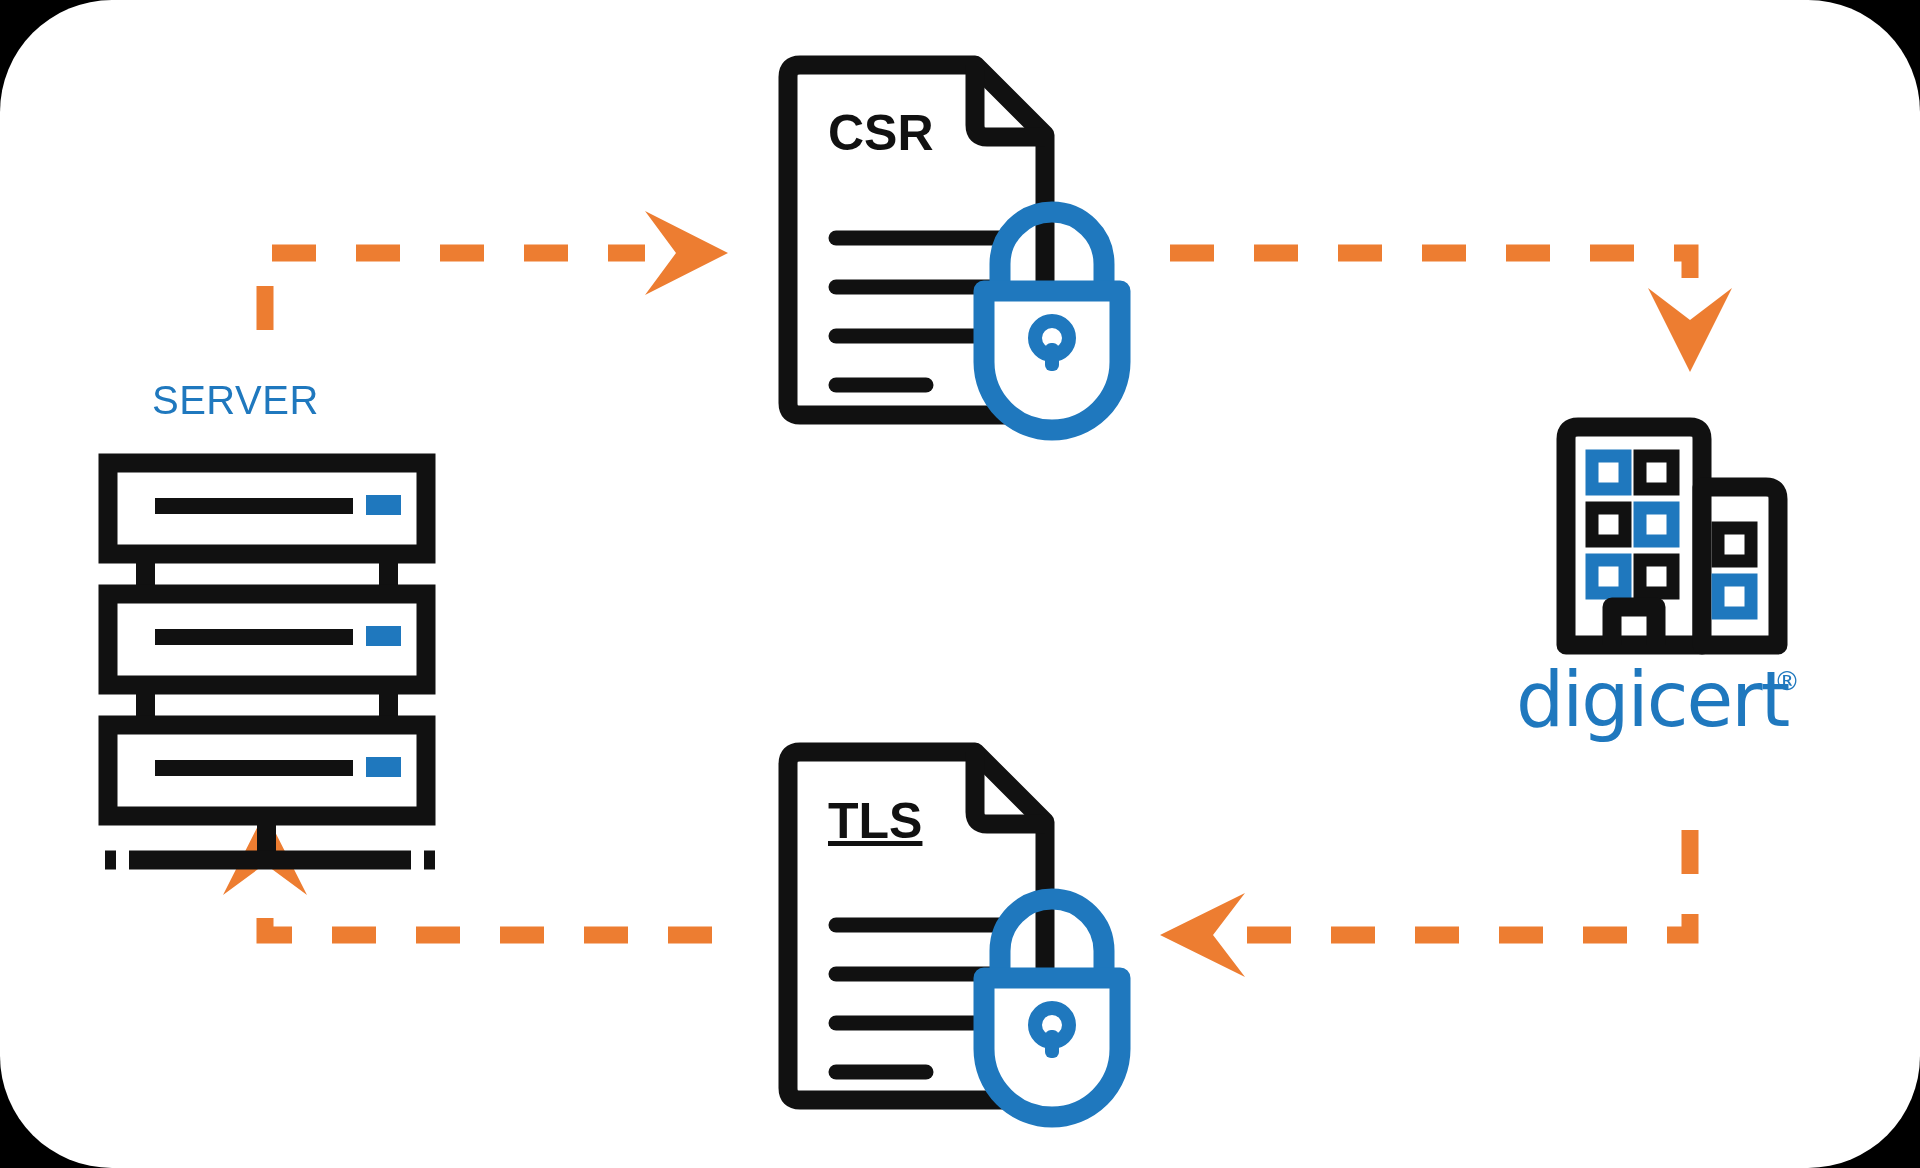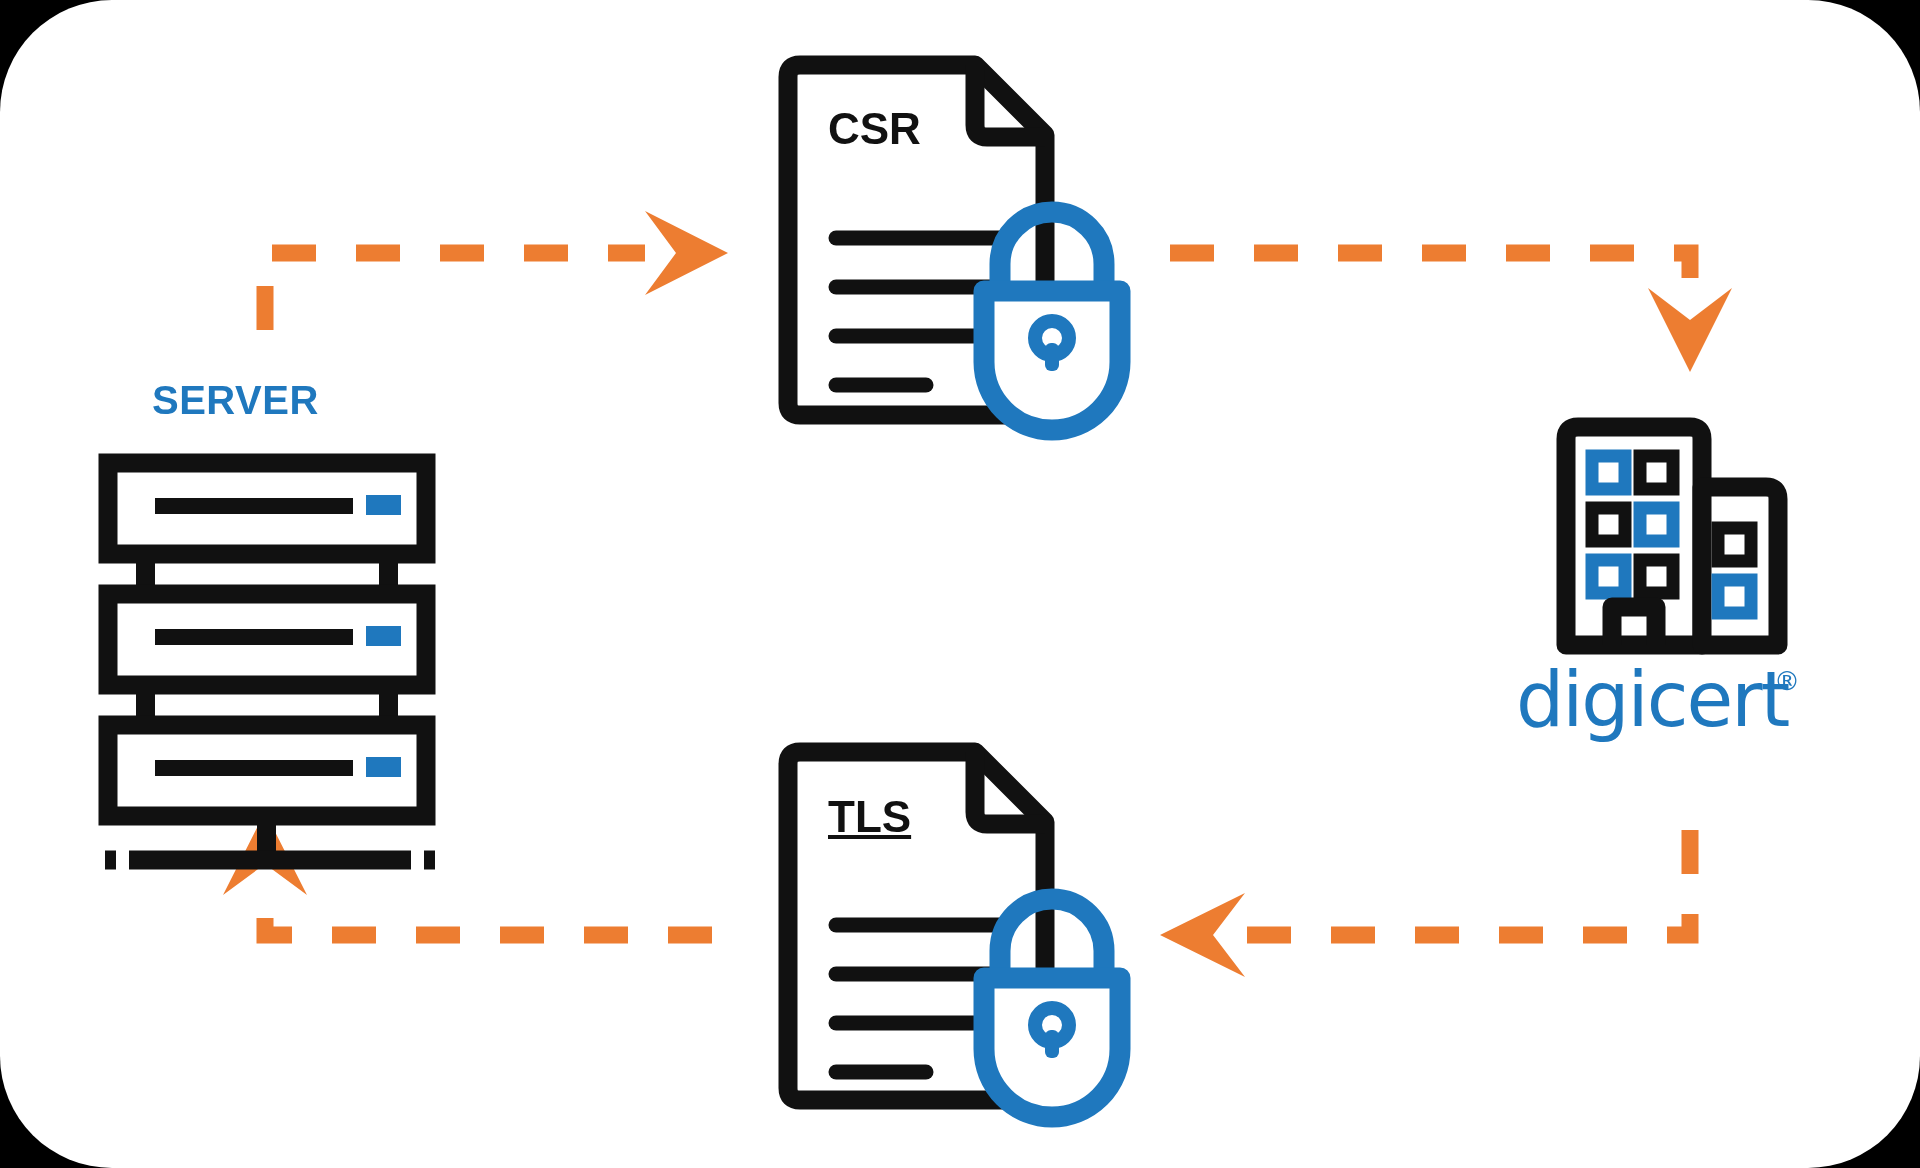--- a/index.html
+++ b/index.html
@@ -29,34 +29,34 @@
   }
   .layer {
     position: absolute;
     left: 0;
     top: 0;
     width: 1920px;
     height: 1168px;
   }
   .node-label {
     position: absolute;
-    font-weight: bold;
+    font-weight: normal;
     letter-spacing: 0.5px;
     white-space: nowrap;
     user-select: none;
   }
   #server-label {
     left: 152px;
     top: 378px;
     font-size: 40px;
     color: #1F78BE;
   }
   .doc-title {
     position: absolute;
-    font-size: 44px;
+    font-size: 50px;
     font-weight: bold;
     color: #111111;
     white-space: nowrap;
     user-select: none;
   }
   #csr-title { left: 828px; top: 104px; }
   #tls-title { left: 828px; top: 792px; text-decoration: underline; }
   #digicert-wordmark {
     position: absolute;
     left: 1516px;

